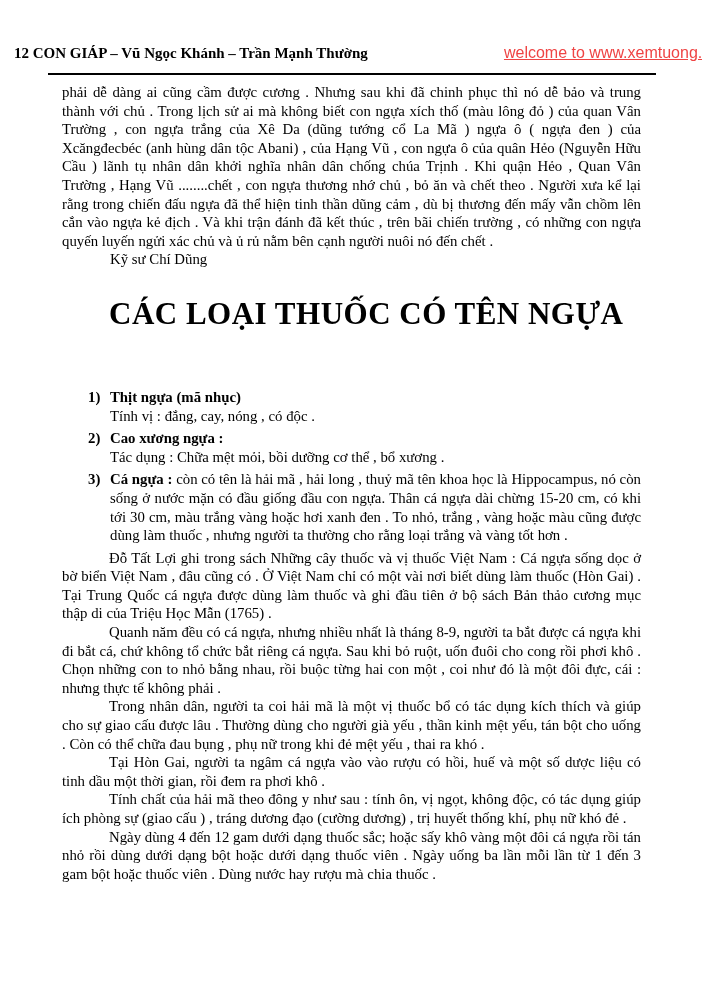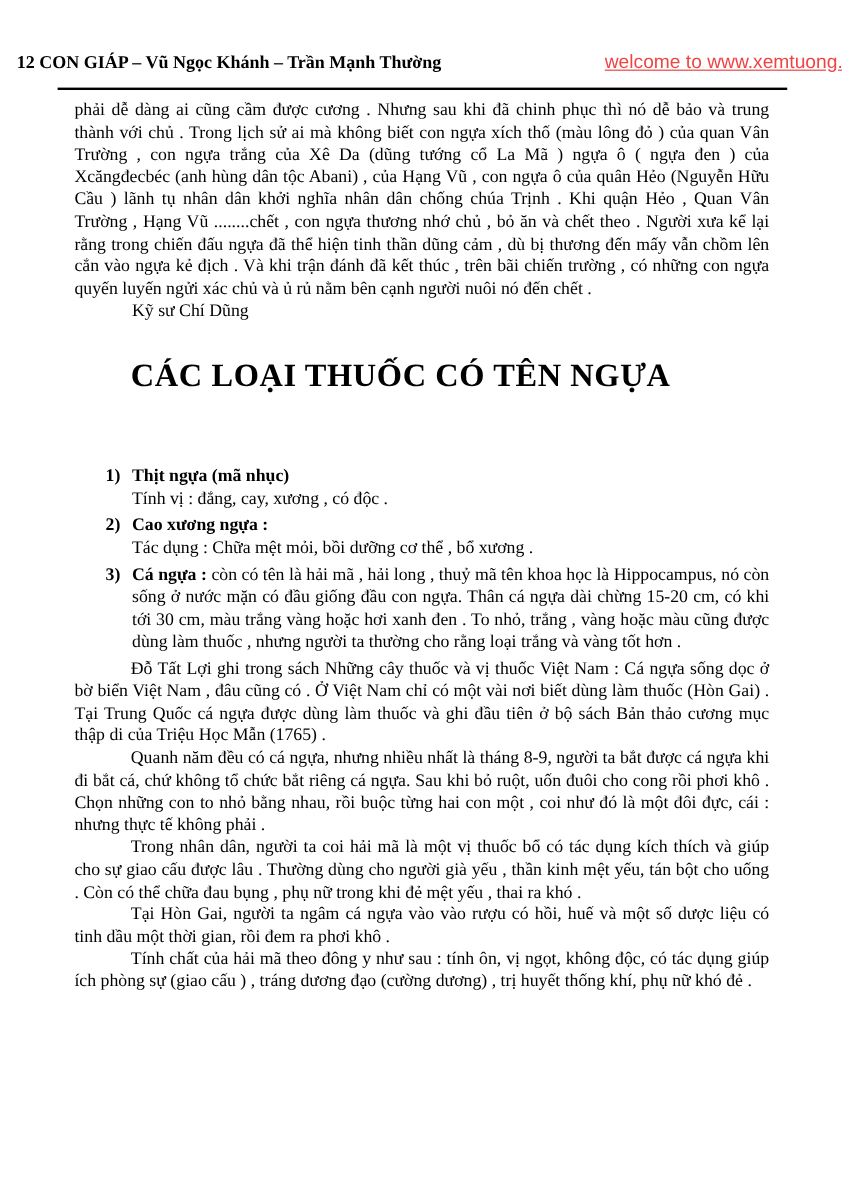--- a/index.html
+++ b/index.html
@@ -30,21 +30,21 @@
   }
   .content {
     position:absolute; top:83px; left:62px; width:579px;
     font-size:14.8px; line-height:18.6px; text-align:justify;
   }
   .para { margin:0; text-align:justify; }
   .para.indent { text-indent:47px; }
   .byline { margin:0 0 0 48px; font-weight:normal; }
   .section-title {
     margin:27px 0 0 47px;
-    font-size:27px; line-height:35px; font-weight:bold;
+    font-size:31px; line-height:35px; font-weight:bold;
     letter-spacing:0.5px; text-align:left; white-space:nowrap;
   }
   .list { margin-top:57px; }
   .list-item { display:flex; margin-bottom:4px; }
   .num { flex:none; width:22px; margin-left:26px; font-weight:bold; }
   .item-body { flex:1; text-align:justify;font-family:Liberation Serif, serif; }
   .item-title { font-weight:bold; }
   b.run-in { font-weight:bold; }
 </style>
 </head>
@@ -68,21 +68,21 @@
     <p class="byline">Kỹ sư Chí Dũng</p>
 
     <h1 class="section-title">CÁC LOẠI THUỐC CÓ TÊN NGỰA</h1>
 
     <div class="list">
 
       <div class="list-item">
         <span class="num">1)</span>
         <div class="item-body">
           <div class="item-title">Thịt ngựa (mã nhục)</div>
-          <div>Tính vị : đắng, cay, xương , có độc .</div>
+          <div>Tính vị : đắng, cay, nóng , có độc .</div>
         </div>
       </div>
 
       <div class="list-item">
         <span class="num">2)</span>
         <div class="item-body">
           <div class="item-title">Cao xương ngựa :</div>
           <div>Tác dụng : Chữa mệt mỏi, bồi dưỡng cơ thể , bổ xương .</div>
         </div>
       </div>
@@ -95,15 +95,16 @@
         </div>
       </div>
 
     </div>
 
     <p class="para indent">Đỗ Tất Lợi ghi trong sách Những cây thuốc và vị thuốc Việt Nam : Cá ngựa sống dọc ở bờ biển Việt Nam , đâu cũng có . Ở Việt Nam chỉ có một vài nơi biết dùng làm thuốc (Hòn Gai) . Tại Trung Quốc cá ngựa được dùng làm thuốc và ghi đầu tiên ở bộ sách Bản thảo cương mục thập di của Triệu Học Mẫn (1765) .</p>
     <p class="para indent">Quanh năm đều có cá ngựa, nhưng nhiều nhất là tháng 8-9, người ta bắt được cá ngựa khi đi bắt cá, chứ không tổ chức bắt riêng cá ngựa. Sau khi bỏ ruột, uốn đuôi cho cong rồi phơi khô . Chọn những con to nhỏ bằng nhau, rồi buộc từng hai con một , coi như đó là một đôi đực, cái : nhưng thực tế không phải .</p>
     <p class="para indent">Trong nhân dân, người ta coi hải mã là một vị thuốc bổ có tác dụng kích thích và giúp cho sự giao cấu được lâu . Thường dùng cho người già yếu , thần kinh mệt yếu, tán bột cho uống . Còn có thể chữa đau bụng , phụ nữ trong khi đẻ mệt yếu , thai ra khó .</p>
     <p class="para indent">Tại Hòn Gai, người ta ngâm cá ngựa vào vào rượu có hồi, huế và một số dược liệu có tinh dầu một thời gian, rồi đem ra phơi khô .</p>
     <p class="para indent">Tính chất của hải mã theo đông y như sau : tính ôn, vị ngọt, không độc, có tác dụng giúp ích phòng sự (giao cấu ) , tráng dương đạo (cường dương) , trị huyết thống khí, phụ nữ khó đẻ .</p>
+    <p class="para indent">Ngày dùng 4 đến 12 gam dưới dạng thuốc sắc; hoặc sấy khô vàng một đôi cá ngựa rồi tán nhỏ rồi dùng dưới dạng bột hoặc dưới dạng thuốc viên . Ngày uống ba lần mỗi lần từ 1 đến 3 gam bột hoặc thuốc viên . Dùng nước hay rượu mà chia thuốc .</p>
 
   </div>
 </div>
 
 </body></html>

